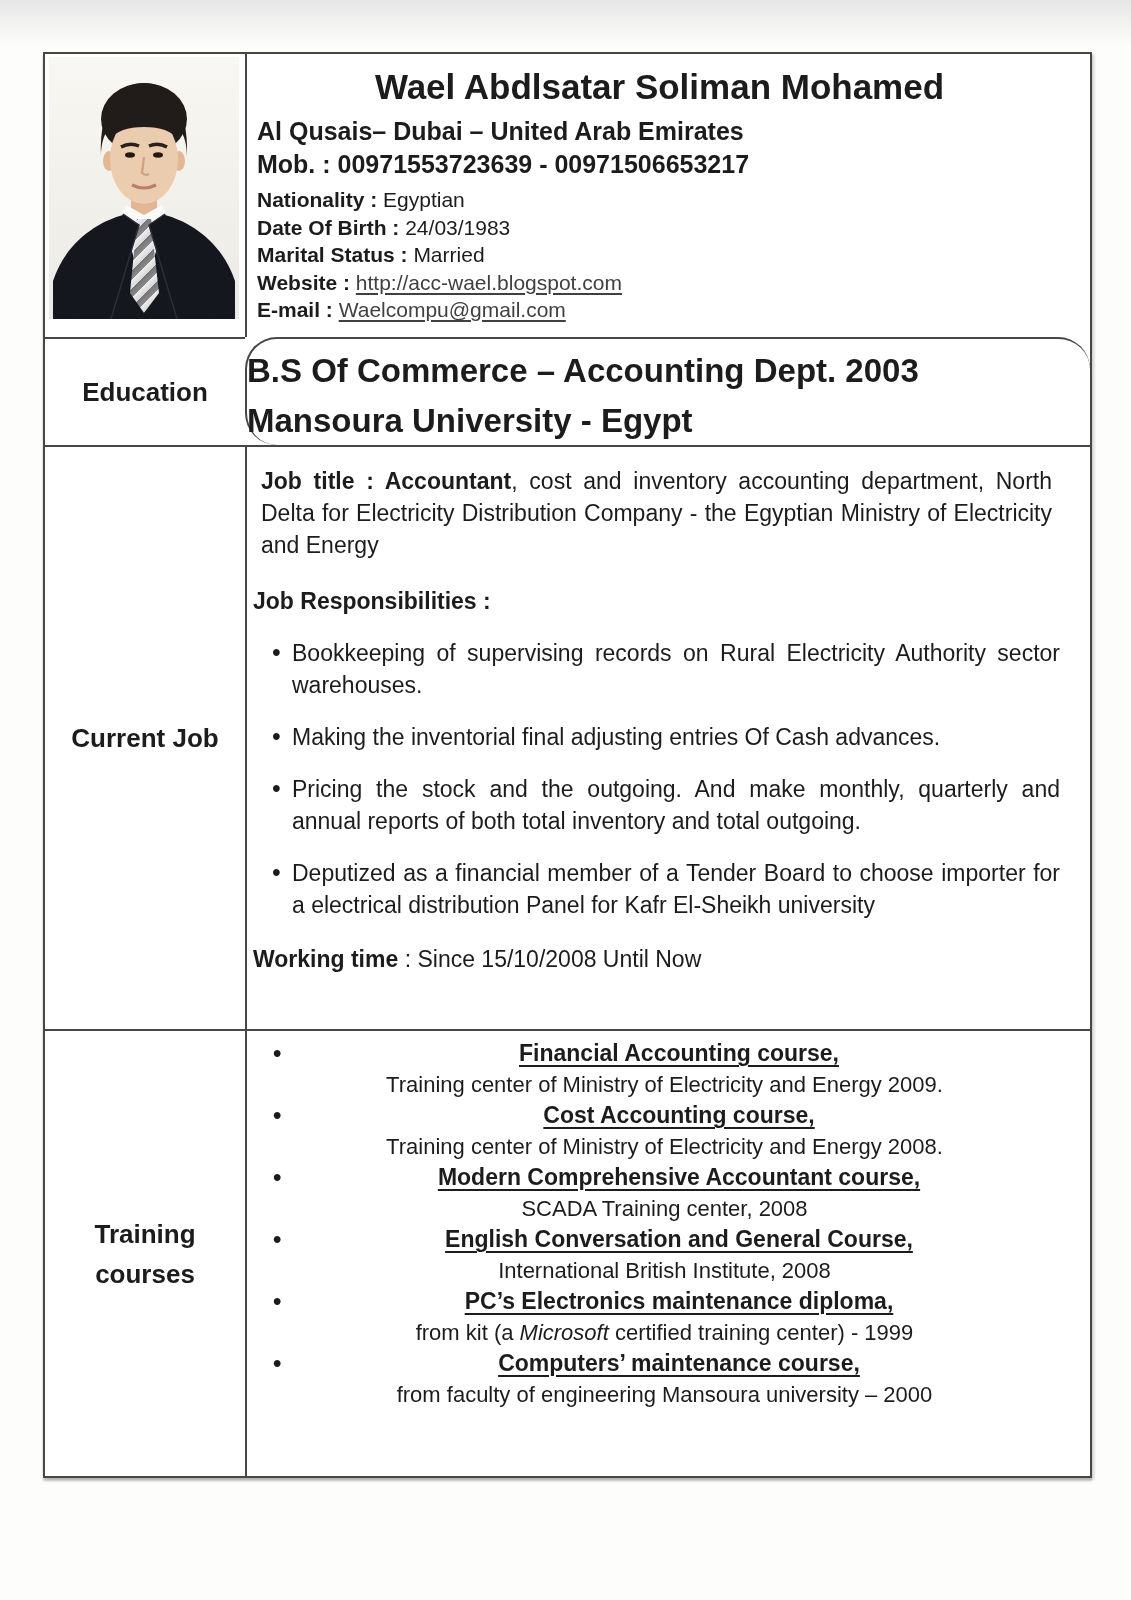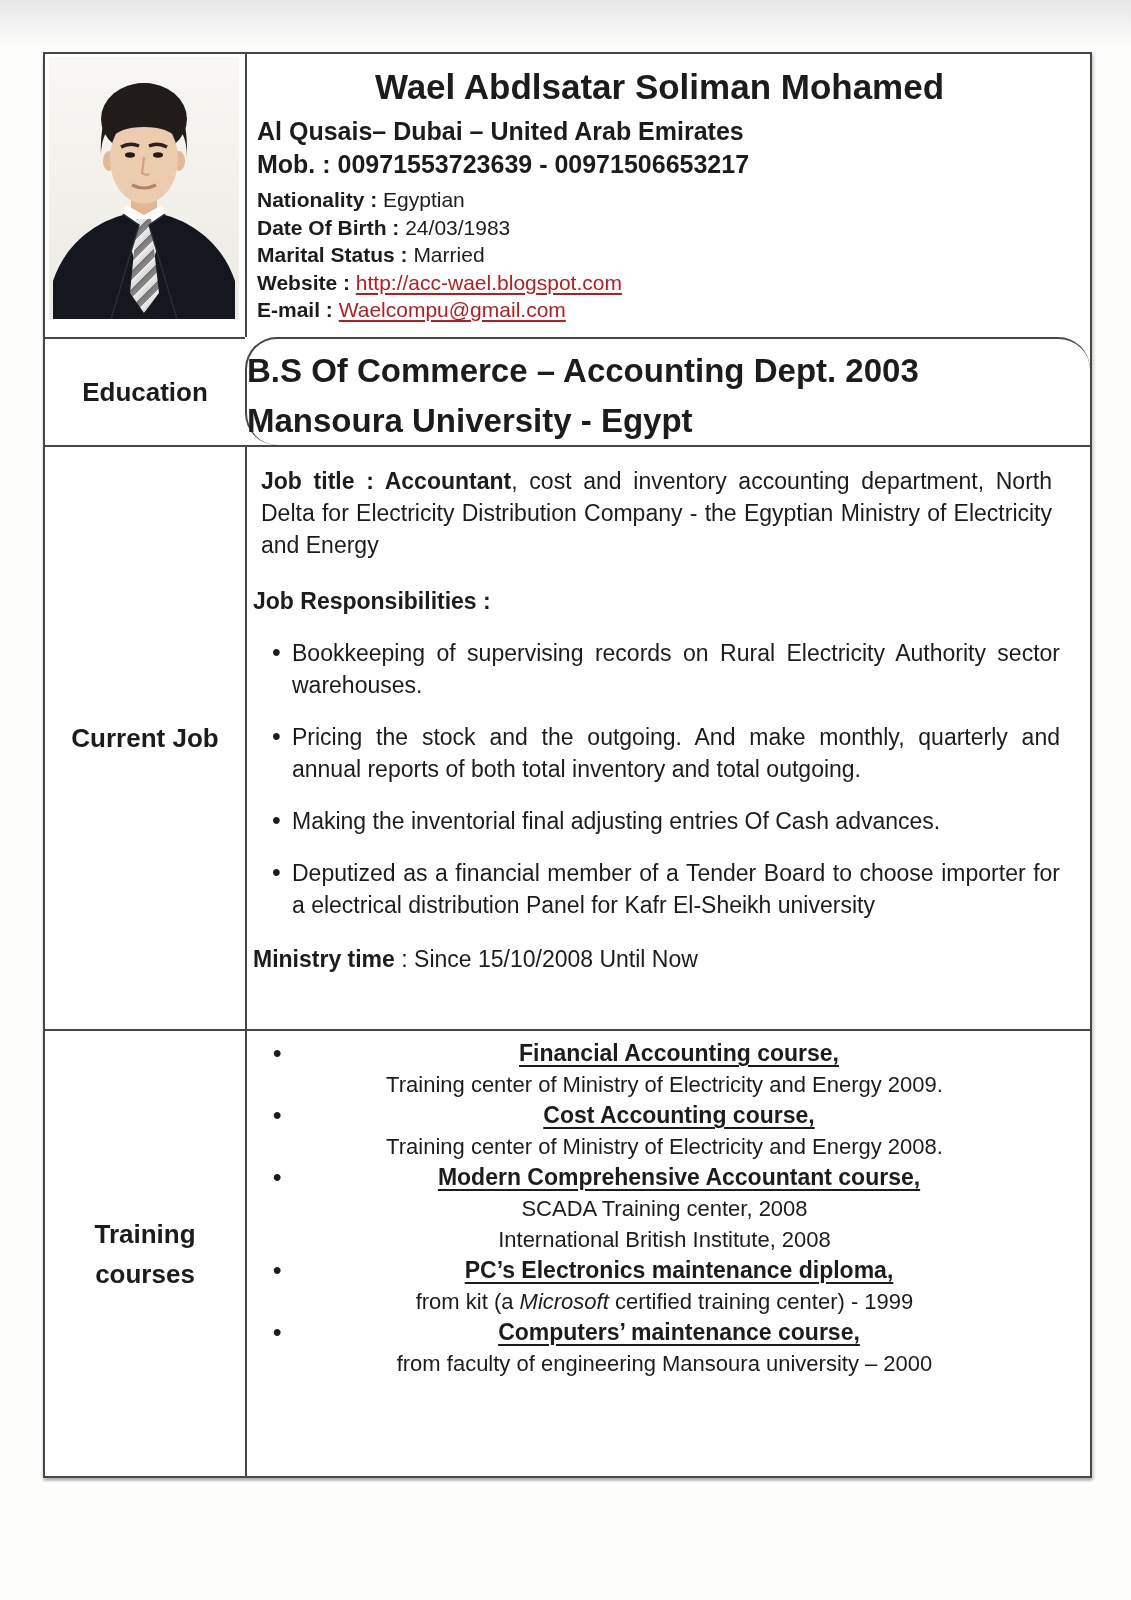--- a/index.html
+++ b/index.html
@@ -27,21 +27,21 @@
   
   .photo-cell{padding:3px 0 0 4px;}
   .photo-frame{width:190px;height:262px;display:block;}
   .header-cell{padding:0 28px 4px 10px;}
   .name{font-size:35px;font-weight:bold;text-align:center;padding-top:12px;line-height:42px;}
   .addr{font-size:25px;font-weight:bold;margin-top:8px;line-height:30px;}
   .mob{font-size:25px;font-weight:bold;margin-top:3px;line-height:30px;}
   .inforows{margin-top:7px;font-size:21px;line-height:27.5px;}
   .lbl{font-weight:bold;}
   .val{font-weight:normal;}
-  a.doclink{color:#b91c1c;text-decoration:underline;text-underline-offset:3px;cursor:pointer;}
+  a.doclink{color:#404040;text-decoration:underline;text-underline-offset:3px;cursor:pointer;}
   
   .edu-cell{text-align:left;font-weight:bold;font-size:33px;border-radius:32px;}
   .edu-line1{margin-top:17px;line-height:30px;}
   .edu-line2{margin-top:20px;line-height:30px;}
   
   .job-cell{padding:10px 30px 0 6px;font-size:23px;line-height:32px;}
   .jt{text-align:justify;margin:8px;}
   .resp{font-weight:bold;margin:24px 0 0 0;}
   ul.jb{margin:20px 0 0 0;padding:0;list-style:none;}
   ul.jb li{position:relative;padding-left:39px;margin-bottom:20px;text-align:justify;}
@@ -151,26 +151,26 @@
   </div>
 
   <div class="cell bt label-cell">Current Job</div>
   <div class="cell bt bl job-cell">
     <p class="jt">
       <span class="lbl">Job title :  Accountant</span><span>, cost and inventory accounting department, North Delta for Electricity Distribution Company - the Egyptian Ministry of Electricity and Energy</span>
     </p>
     <p class="resp">Job Responsibilities  :</p>
     <ul class="jb">
       <li>Bookkeeping of supervising records on Rural Electricity Authority sector warehouses.</li>
+      <li>Making the inventorial final adjusting entries Of Cash advances.</li>
       <li>Pricing the stock and the outgoing. And make monthly, quarterly and annual reports of both total inventory and total outgoing.</li>
-      <li>Making the inventorial final adjusting entries Of Cash advances.</li>
       <li>Deputized as a financial member of a Tender Board to choose importer for a electrical distribution Panel for Kafr El-Sheikh university</li>
     </ul>
     <p class="wt">
-      <span class="lbl">Ministry time</span><span> : Since 15/10/2008 Until Now</span>
+      <span class="lbl">Working time</span><span> : Since 15/10/2008 Until Now</span>
     </p>
   </div>
 
   <div class="cell bt label-cell">
     <div>Training</div>
     <div>courses</div>
   </div>
   <div class="cell bt bl train-cell">
 
     <div class="titem">
@@ -181,20 +181,23 @@
     <div class="titem">
       <span class="u">Cost Accounting course,</span>
     </div>
     <div class="tdetail">Training center of Ministry of Electricity and Energy 2008.</div>
 
     <div class="titem">
       <span class="u">Modern Comprehensive Accountant course,</span>
     </div>
     <div class="tdetail">SCADA Training center, 2008</div>
 
+    <div class="titem">
+      <span class="u">English Conversation and General Course,</span>
+    </div>
     <div class="tdetail">International British Institute, 2008</div>
 
     <div class="titem">
       <span class="u">PC’s Electronics maintenance diploma,</span>
     </div>
     <div class="tdetail">
       <span>from kit (a </span><span class="it">Microsoft</span><span> certified training center) - 1999</span>
     </div>
 
     <div class="titem">

